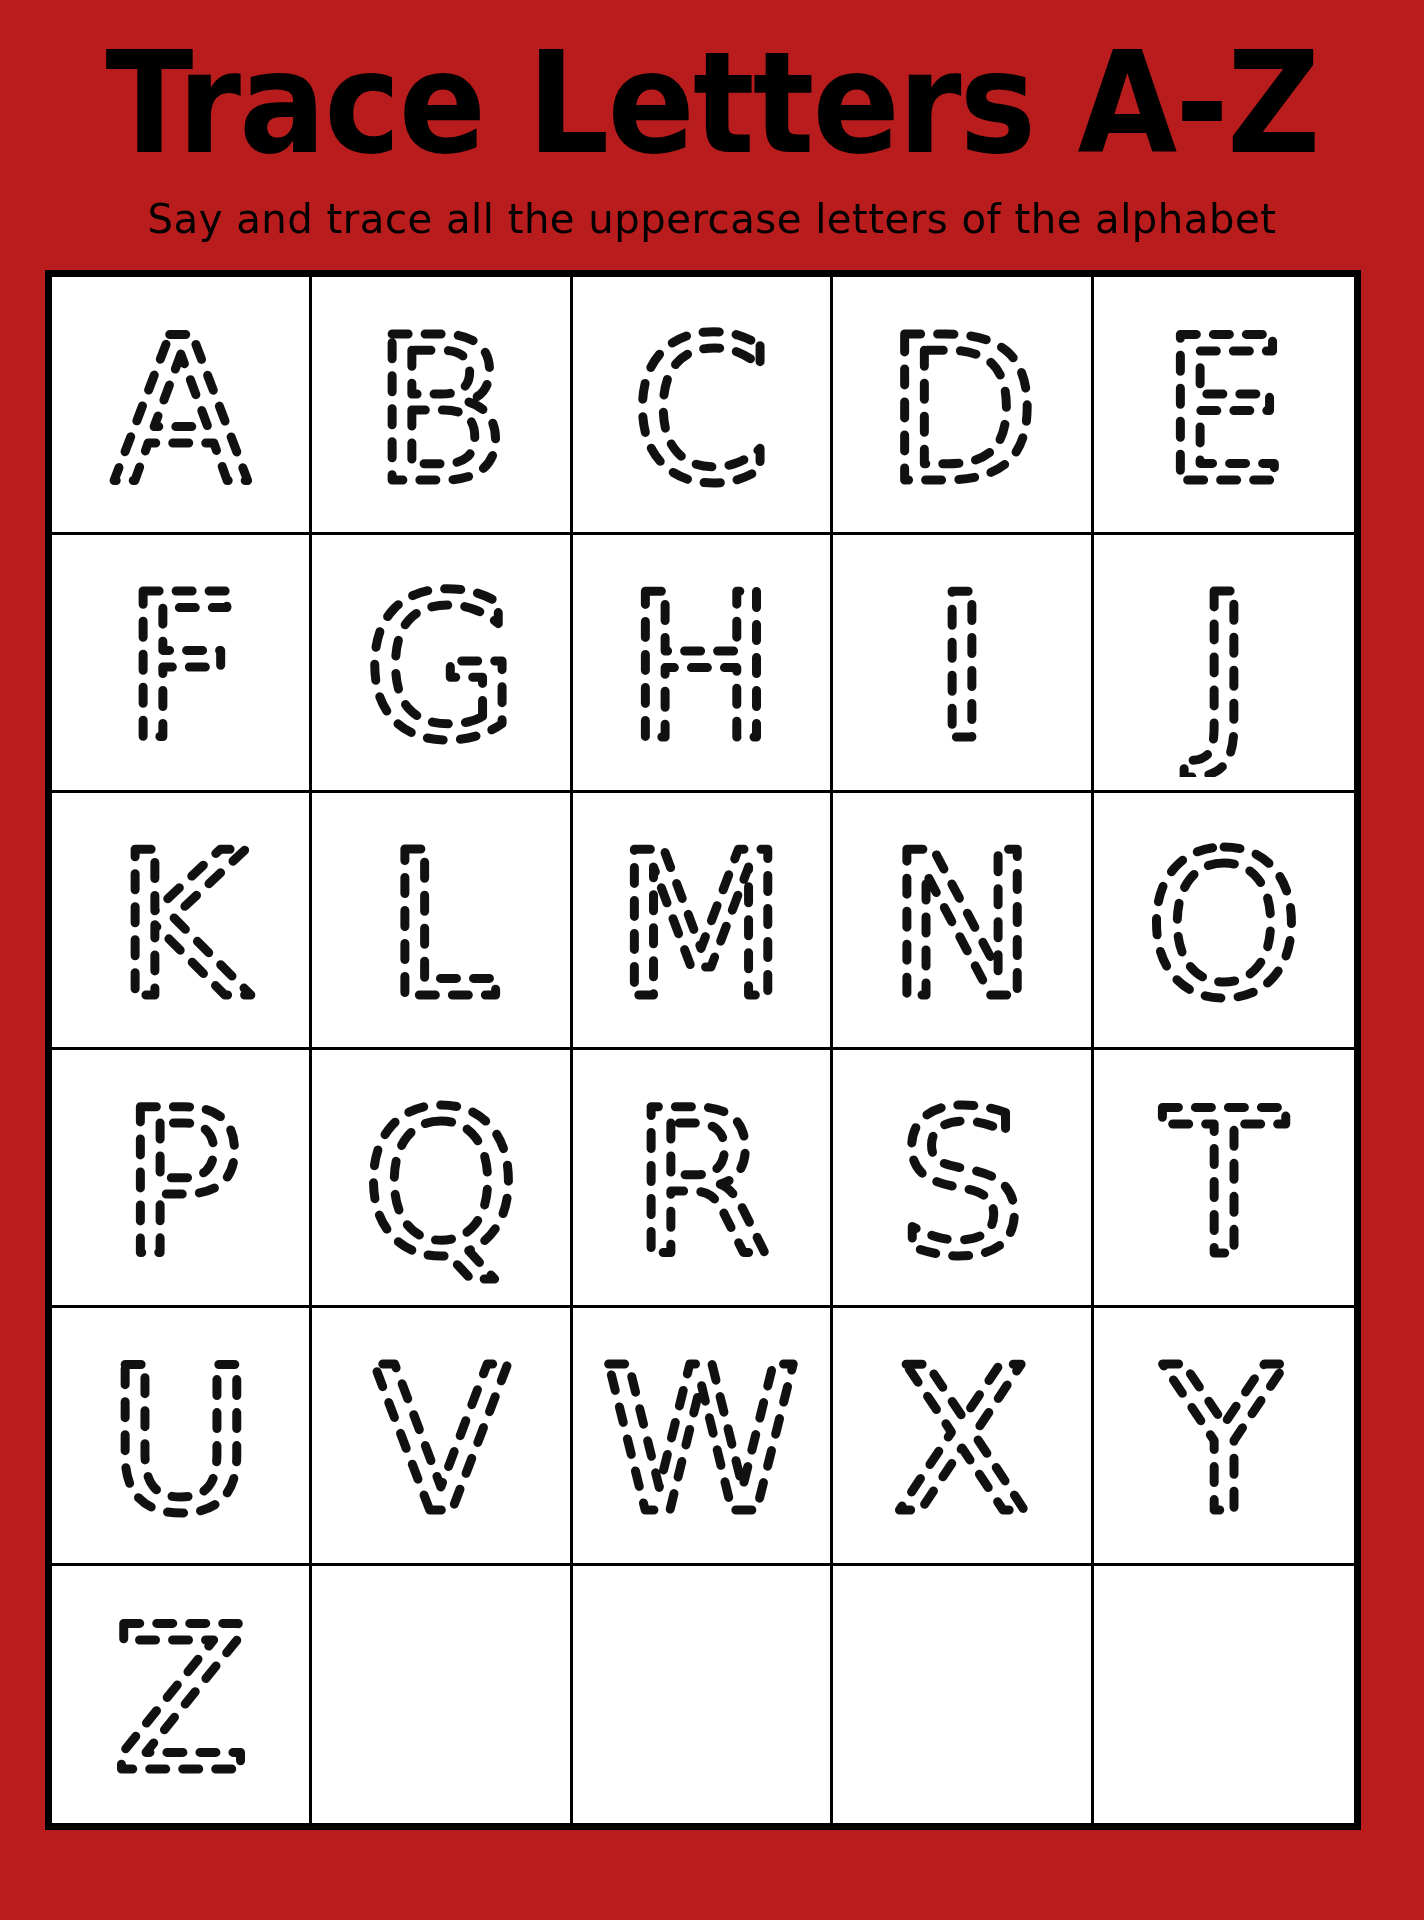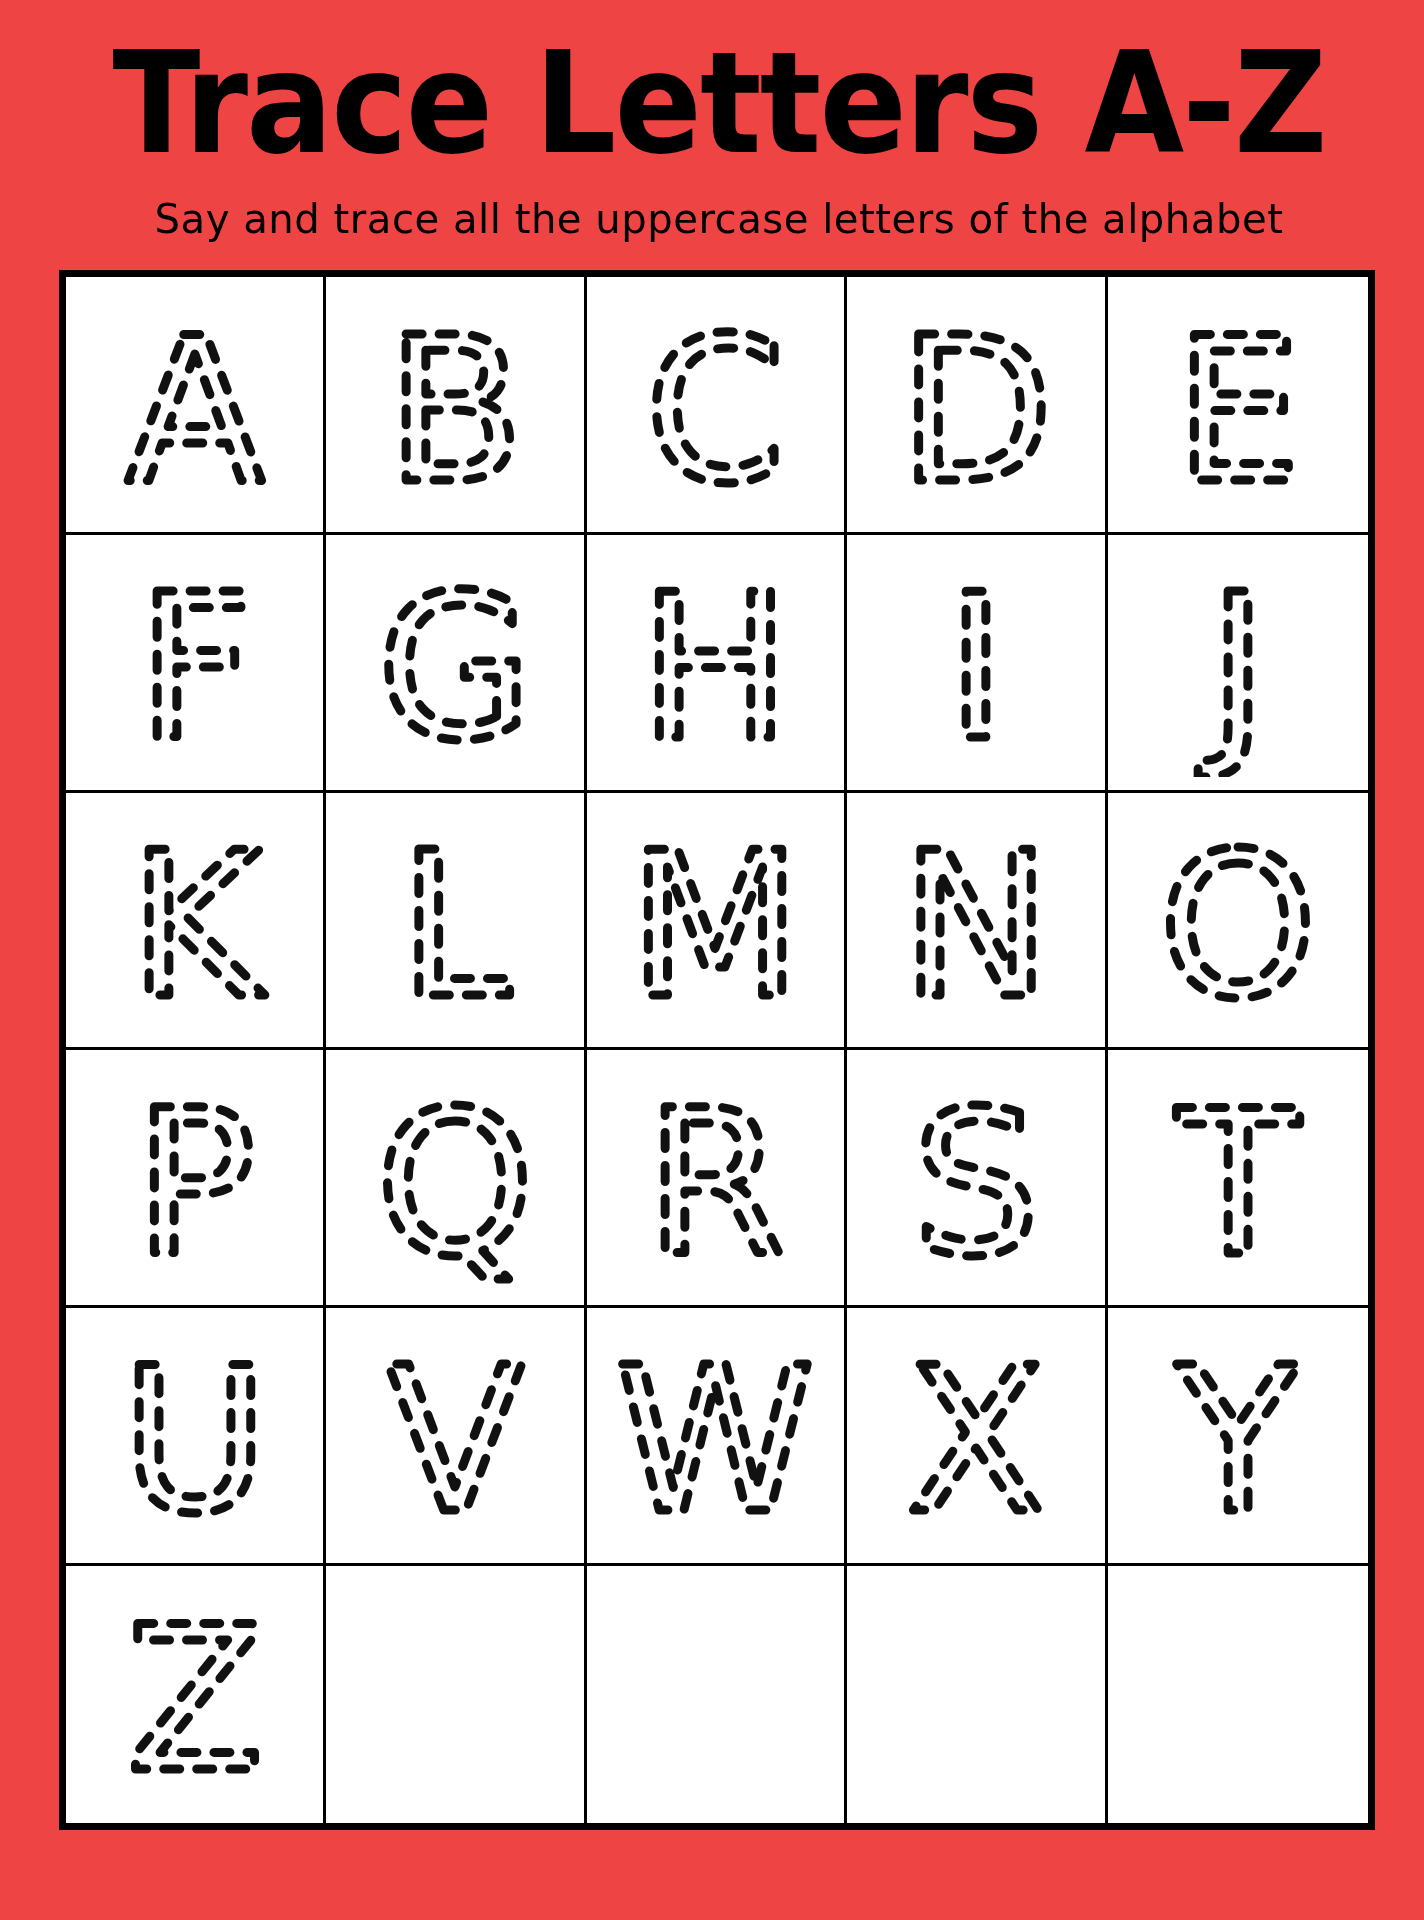--- a/index.html
+++ b/index.html
@@ -10,22 +10,22 @@
   body {
     width: 1424px;
     height: 1920px;
     font-family: "Liberation Sans", sans-serif;
     overflow: hidden;
   }
   .page {
     width: 1424px;
     height: 1920px;
     box-sizing: border-box;
-    padding: 30px 45px 20px 59px;
-    background: #ef4444;
+    padding: 30px 45px 20px 45px;
+    background: #b91c1c;
     position: relative;
   }
   .title {
     text-align: center;
     font-family: "DejaVu Sans", sans-serif;
     font-weight: 700;
     font-size: 140px;
     line-height: 1.05;
     letter-spacing: -2px;
     color: #000000;

